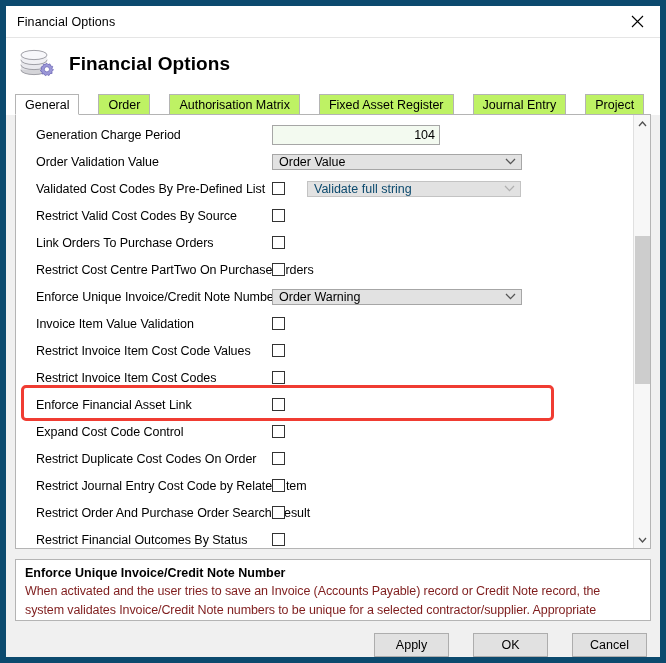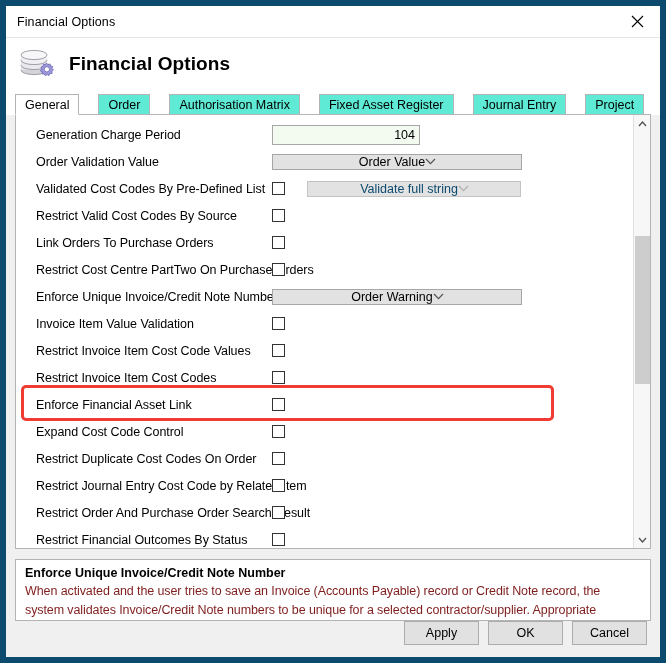--- a/index.html
+++ b/index.html
@@ -88,21 +88,21 @@
     position: absolute;
     left: 9px; right: 9px; bottom: 0;
     height: 1px;
     background: #b4b4b4;
   }
   .tab {
     height: 21px;
     padding: 0 9px;
     font-size: 12.5px;
     color: #000000;
-    background: #5eead4;
+    background: #bef264;
     border: 1px solid #b4b4b4;
     border-bottom: 1px solid #b4b4b4;
     margin-right: -1px;
     display: flex;
     align-items: center;
     position: relative;
     z-index: 1;
     cursor: default;
     white-space: nowrap;
   }
@@ -157,41 +157,41 @@
     width: 13px;
     height: 13px;
     border: 1px solid #333333;
     background: #ffffff;
     flex: 0 0 auto;
     cursor: default;
   }
 
   
   .txtinput {
-    width: 148px;
+    width: 168px;
     height: 20px;
     background: #f3faf0;
     border: 1px solid #a6a6a6;
     font-size: 12.5px;
     color: #000000;
     text-align: right;
     padding: 0 4px;
     line-height: 18px;
     font-family: "Liberation Sans", sans-serif;
   }
 
   
   .ddl {
     width: 250px;
     height: 16px;
     background: #e2e2e2;
     border: 1px solid #a6a6a6;
     display: flex;
     align-items: center;
-    justify-content: center;
+    justify-content: space-between;
     padding: 0 5px 0 6px;
     font-size: 12.5px;
     color: #000000;
     cursor: default;
   }
   .ddl.disabled {
     width: 214px;
     color: #0c4a6e;
     background: #e2e2e2;
     border-color: #c3c3c3;
@@ -266,24 +266,24 @@
     font-size: 12.5px;
     color: #7f1d1d;
     line-height: 19px;
     letter-spacing: -0.1px;
   }
 
   
   .footer {
     flex: 1 1 auto;
     display: flex;
-    align-items: flex-start;
+    align-items: flex-end;
     justify-content: flex-end;
     padding-right: 13px;
-    gap: 9px;
+    gap: 24px;
     background: #f0f0f0;
   }
   .btn {
     width: 75px;
     height: 24px;
     background: #e1e1e1;
     border: 1px solid #adadad;
     font-size: 12.5px;
     color: #000000;
     font-family: "Liberation Sans", sans-serif;

